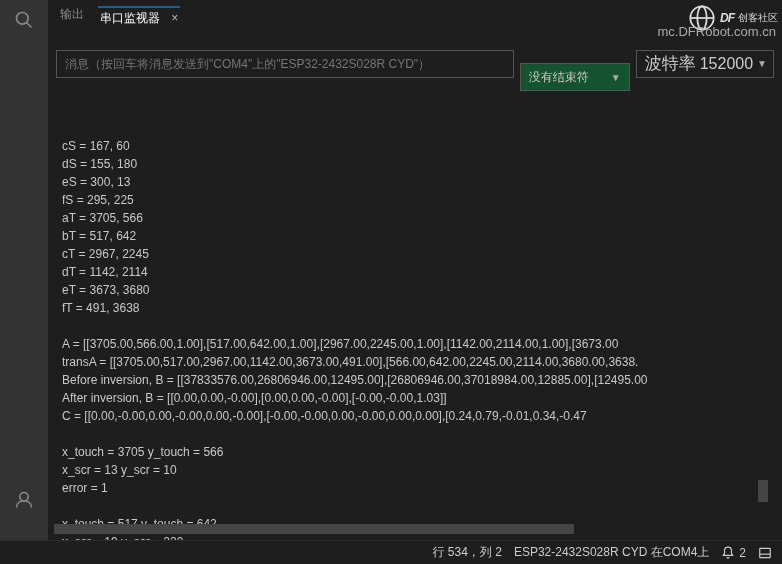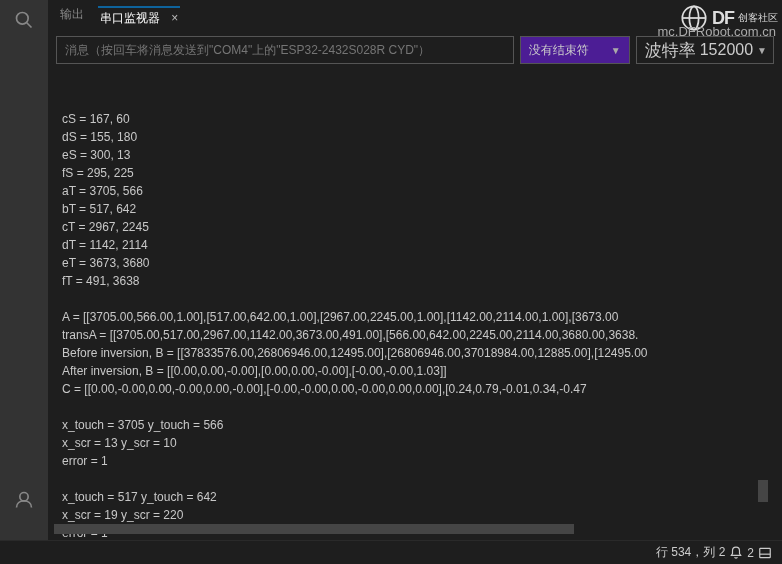--- a/index.html
+++ b/index.html
@@ -6,36 +6,36 @@
 body { width:782px; height:564px; background:#1e1e1e; color:#ccc; overflow:hidden; position:relative; }
 .left-rail { position:absolute; left:0; top:0; width:48px; height:564px; background:#333333; display:flex; flex-direction:column; align-items:center; padding-top:4px; justify-content:space-between; padding-bottom:48px;}
 .left-rail .rail-icon { width:32px; height:32px; display:flex; align-items:center; justify-content:center; color:#888; cursor:pointer; }
 .main { position:absolute; left:48px; top:0; right:0; height:540px; background:#1e1e1e; display:flex; flex-direction:column; }
 .topstrip { height:6px; background:#1e1e1e; }
 .tabs { height:24px; display:flex; align-items:flex-start; font-size:12px; color:#999; gap:12px; padding-left:10px; background:#1e1e1e; position:relative;}
 .tab { color:#888; padding:0 2px; cursor:pointer; }
 .tab.active { color:#fff; border-top:2px solid #0e639c; padding-top:2px;}
 .tab .close { margin-left:8px; color:#bbb; cursor:pointer;}
 .logo-area { position:absolute; right:4px; top:-2px; display:flex; align-items:center; gap:4px; color:#ddd; font-size:14px;}
-.logo-area .df { font-weight:bold; font-size:18px; letter-spacing:-1px; }
+.logo-area .df { font-weight:bold; font-size:12px; letter-spacing:-1px;font-style:italic; }
 .logo-area .cn { font-size:10px; }
 .logo-area .url { font-size:13px; color:#aaa; position:absolute; top:20px; right:2px; white-space:nowrap;}
 .controls { display:flex; gap:6px; padding:6px 8px 4px 8px; align-items:center; }
 .msg-input { flex:1; height:28px; background:#1e1e1e; border:1px solid #555; color:#888; font-size:12px; padding:0 8px; outline:none;}
-.select-ctl { width:110px; height:28px; background:#4c1d95; border:1px solid #555; color:#ccc; font-size:12px; padding:0 8px; display:flex; align-items:center; justify-content:space-between; cursor:pointer;}
+.select-ctl { width:110px; height:28px; background:#14532d; border:1px solid #555; color:#ccc; font-size:12px; padding:0 8px; display:flex; align-items:center; justify-content:space-between; cursor:pointer;margin-top:27px;}
 .select-ctl .chev { font-size:10px; color:#aaa;}
 .baud-label { color:#ccc; font-size:17px; margin-left:2px;}
 .baud-wrap { display:flex; align-items:center; border:1px solid #555; height:28px; padding:0 6px; gap:4px;}
 .baud-wrap .chev { font-size:10px; color:#aaa;}
 .terminal { flex:1; overflow:hidden; padding:6px 0 0 14px; font-family:"Consolas","Microsoft YaHei Mono",monospace; font-size:12px; line-height:18px; color:#c8c8c8; white-space:pre; position:relative;}
 .terminal-inner { overflow:hidden; width:100%; height:100%; }
 .hscroll { position:absolute; left:54px; right:18px; bottom:30px; height:10px; background:#1e1e1e; }
 .hscroll-thumb { position:absolute; left:0; top:0; height:10px; width:520px; background:#454545;}
 .vscroll-thumb { position:absolute; right:14px; top:480px; width:10px; height:22px; background:#454545;}
-.statusbar { position:absolute; left:0; bottom:0; right:0; height:24px; background:#1e1e1e; display:flex; align-items:center; justify-content:flex-end; gap:4px; padding:0 10px; font-size:12px; color:#ccc; border-top:1px solid #2a2a2a;}
+.statusbar { position:absolute; left:0; bottom:0; right:0; height:24px; background:#1e1e1e; display:flex; align-items:center; justify-content:flex-end; gap:12px; padding:0 10px; font-size:12px; color:#ccc; border-top:1px solid #2a2a2a;}
 .statusbar .grp { display:flex; align-items:center; gap:4px; cursor:pointer;}
 .notif-badge { display:flex; align-items:center; gap:2px;}
 .logo-svg { width:28px; height:28px; }
 </style>
 </head>
 <body>
 
 <div class="left-rail">
   <div class="rail-icon">
     <svg width="20" height="20" viewBox="0 0 24 24" fill="none" stroke="#888" stroke-width="2">
@@ -113,20 +113,21 @@
   </div>
 </div>
 
 <div class="hscroll">
   <div class="hscroll-thumb"></div>
 </div>
 <div class="vscroll-thumb"></div>
 
 <div class="statusbar">
   <div class="grp">行 534，列 2</div>
+  <div class="grp">ESP32-2432S028R CYD 在COM4上</div>
   <div class="grp notif-badge">
     <svg width="14" height="14" viewBox="0 0 24 24" fill="none" stroke="#ccc" stroke-width="2">
         <path d="M6 8a6 6 0 0112 0v5l2 3H4l2-3V8z"></path>
         <path d="M10 19a2 2 0 004 0"></path>
       </svg>
     <span>2</span>
   </div>
   <div class="grp">
     <svg width="14" height="14" viewBox="0 0 24 24" fill="none" stroke="#ccc" stroke-width="2">
         <rect x="3" y="4" width="18" height="16" rx="1"></rect>

